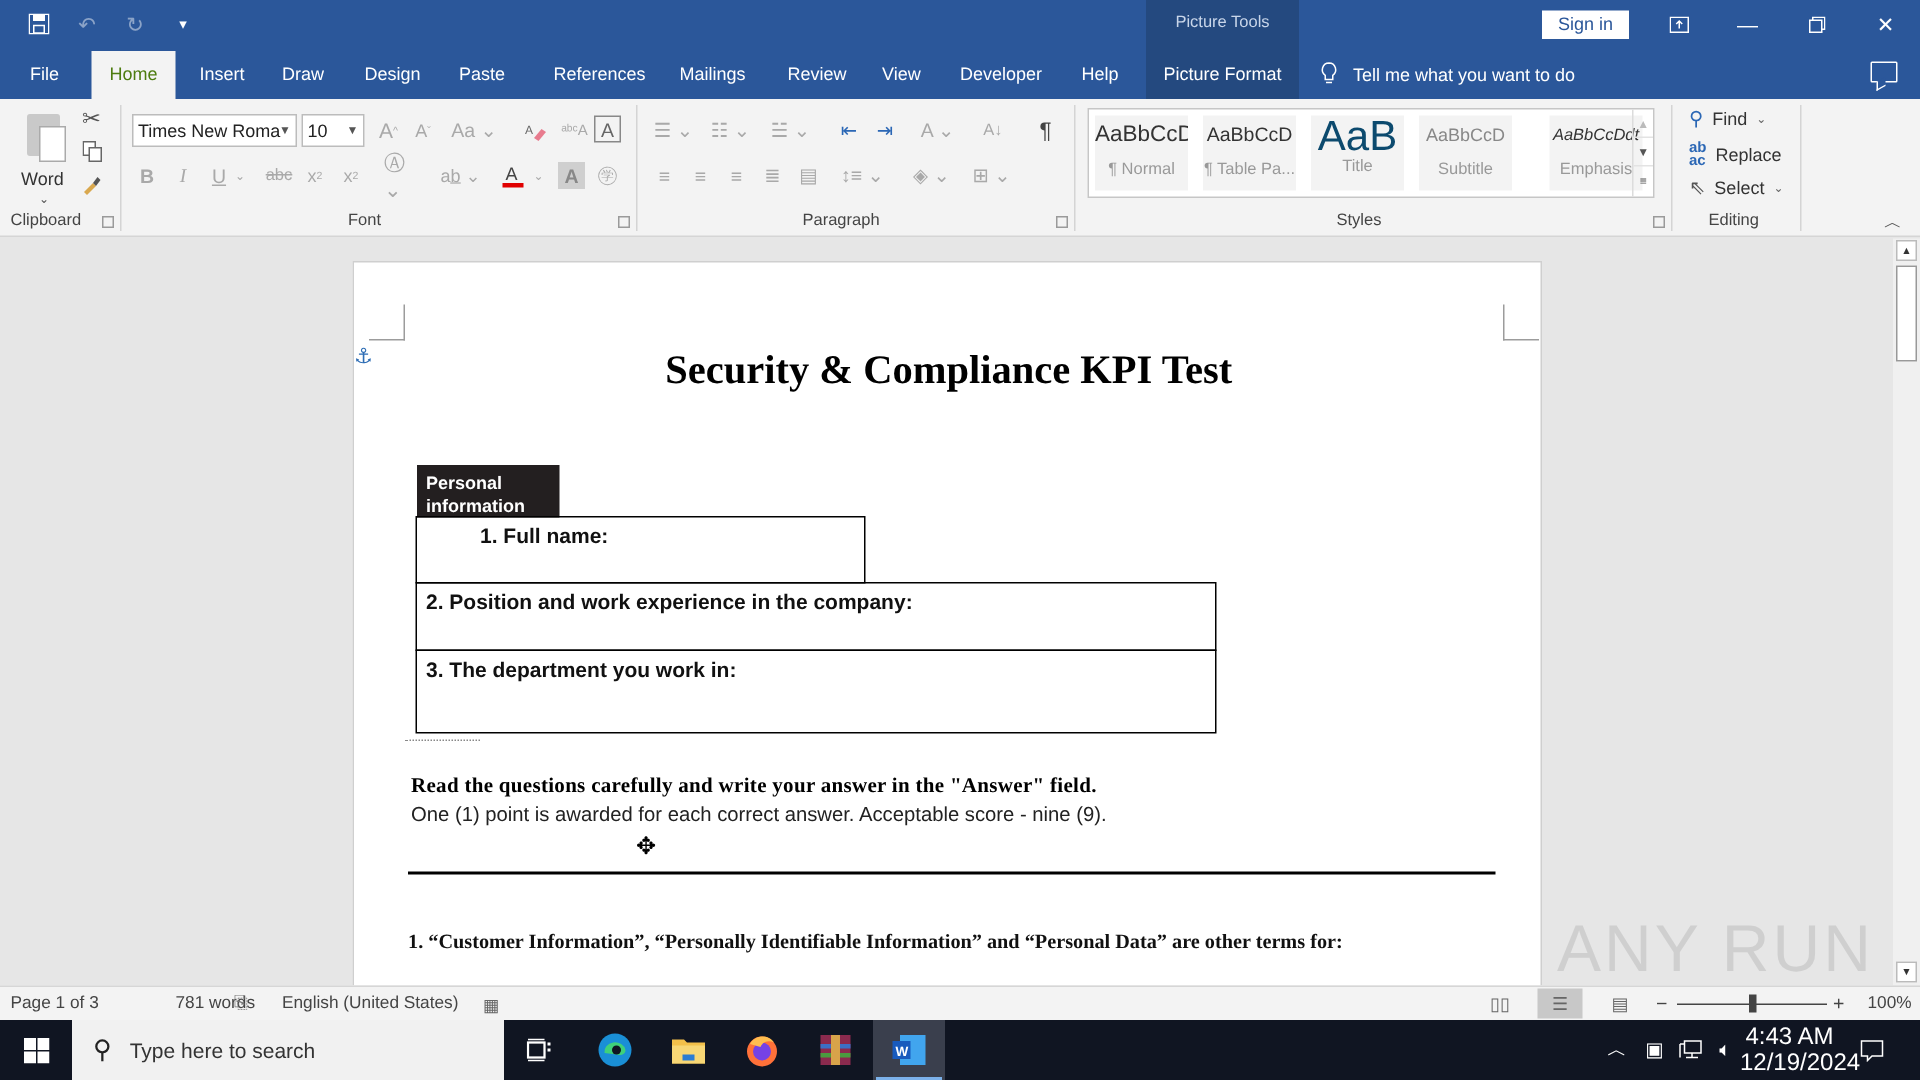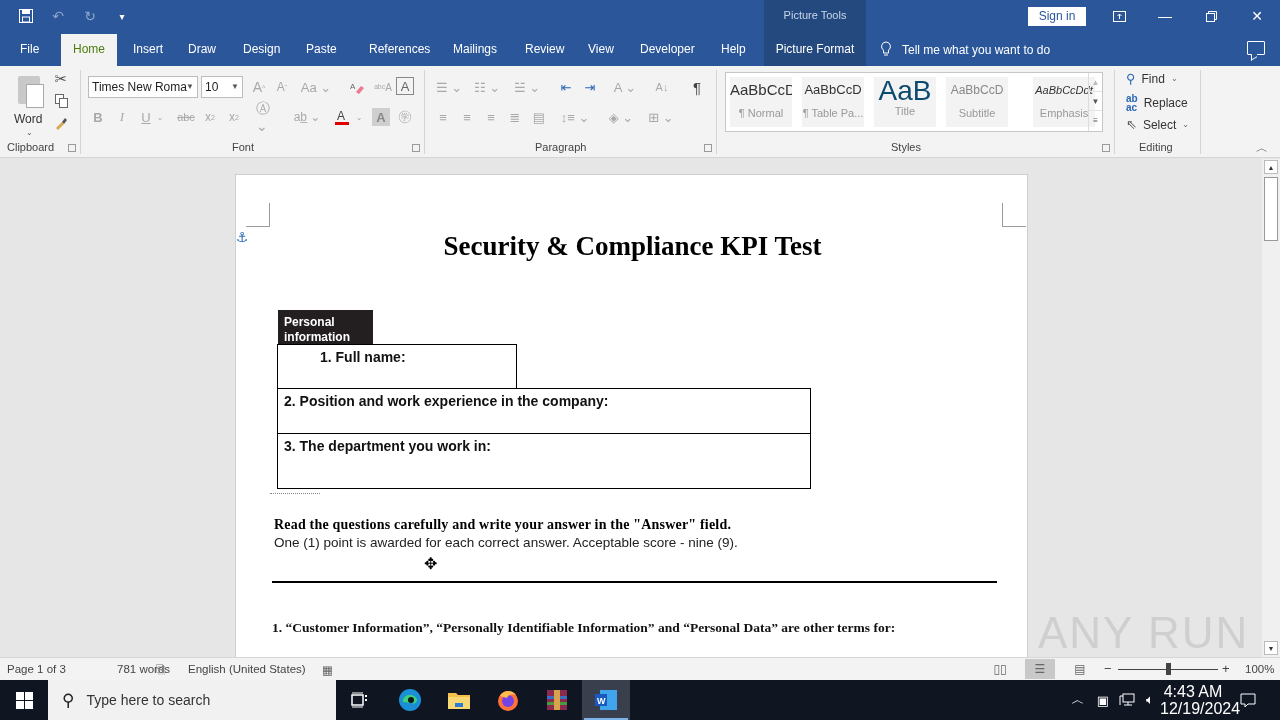--- a/index.html
+++ b/index.html
@@ -288,21 +288,21 @@
 </div>
 
 <div class="docarea">
   <div class="page">
     <div class="crop tl"></div>
     <div class="crop tr"></div>
     <div class="anchor">⚓</div>
     <div class="doc-heading">Security &amp; Compliance KPI Test</div>
 
     <div class="pi-tag">Personal information</div>
-    <div class="pi-box" style="left:41px;top:169px;width:240px;height:45px;padding-left:42px;">
+    <div class="pi-box" style="left:41px;top:169px;width:300px;height:45px;padding-left:42px;">
       <span>1. Full name:</span>
     </div>
     <div class="pi-box" style="left:41px;top:213px;width:534px;height:46px;">
       <span>2. Position and work experience in the company:</span>
     </div>
     <div class="pi-box" style="left:41px;top:258px;width:534px;height:56px;">
       <span>3. The department you work in:</span>
     </div>
     <div class="faint"></div>
 

